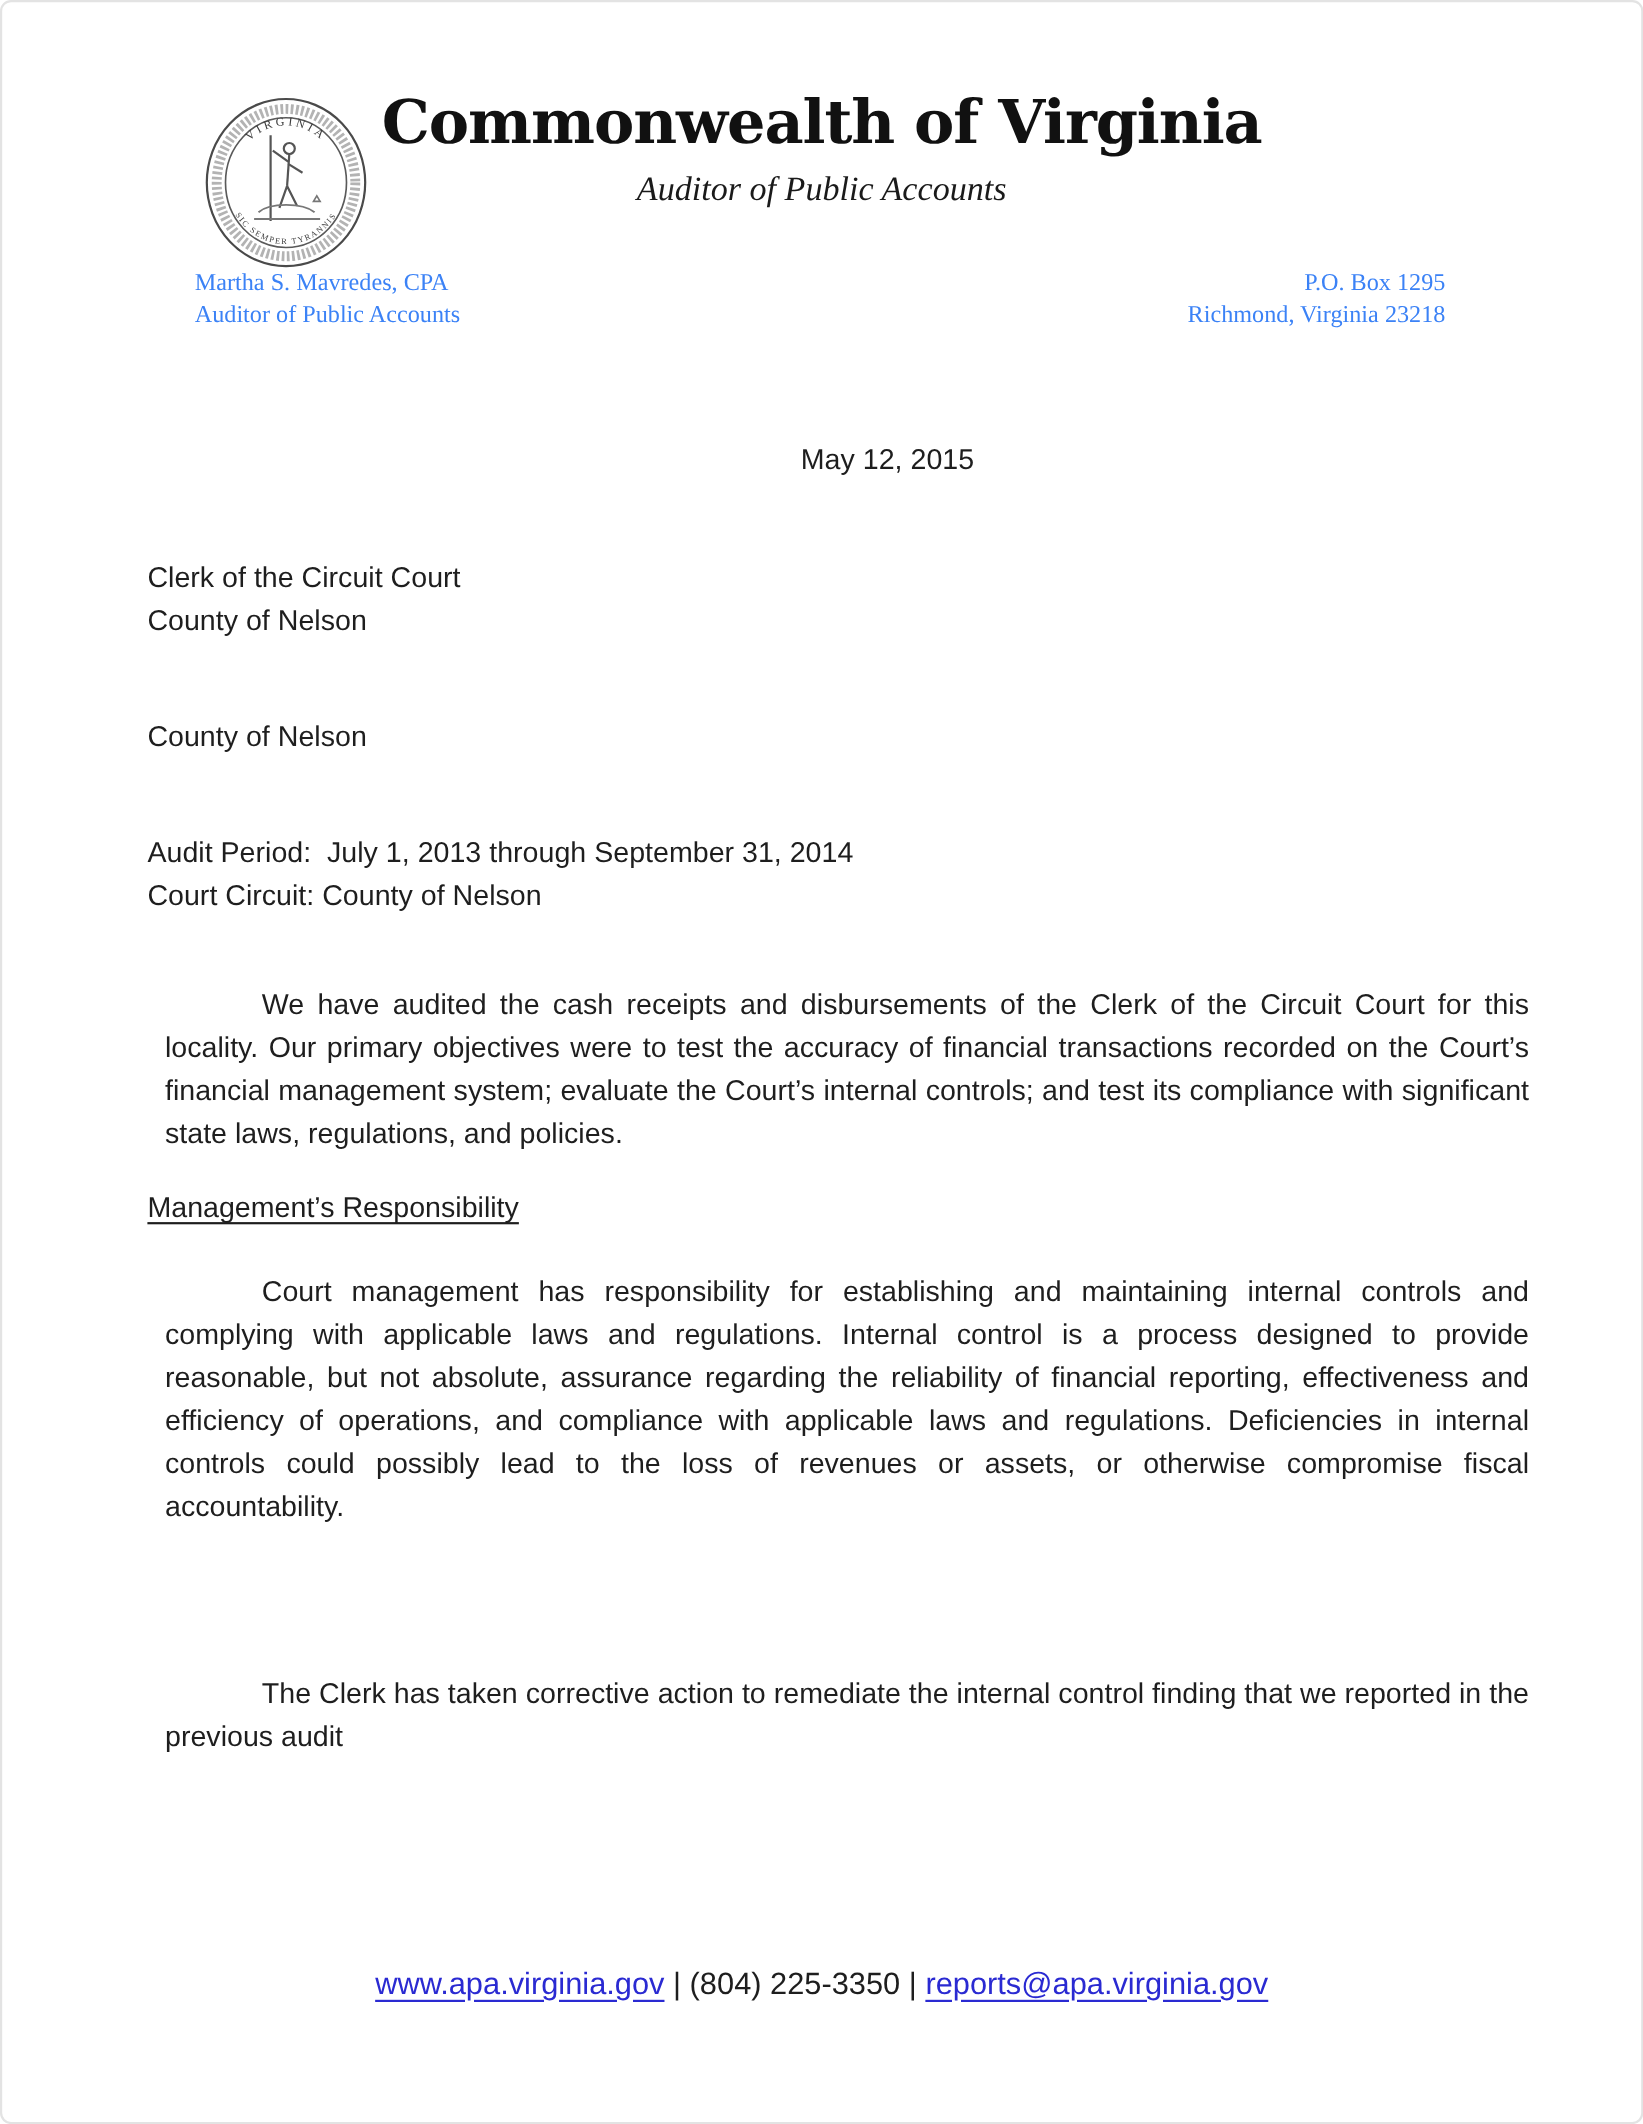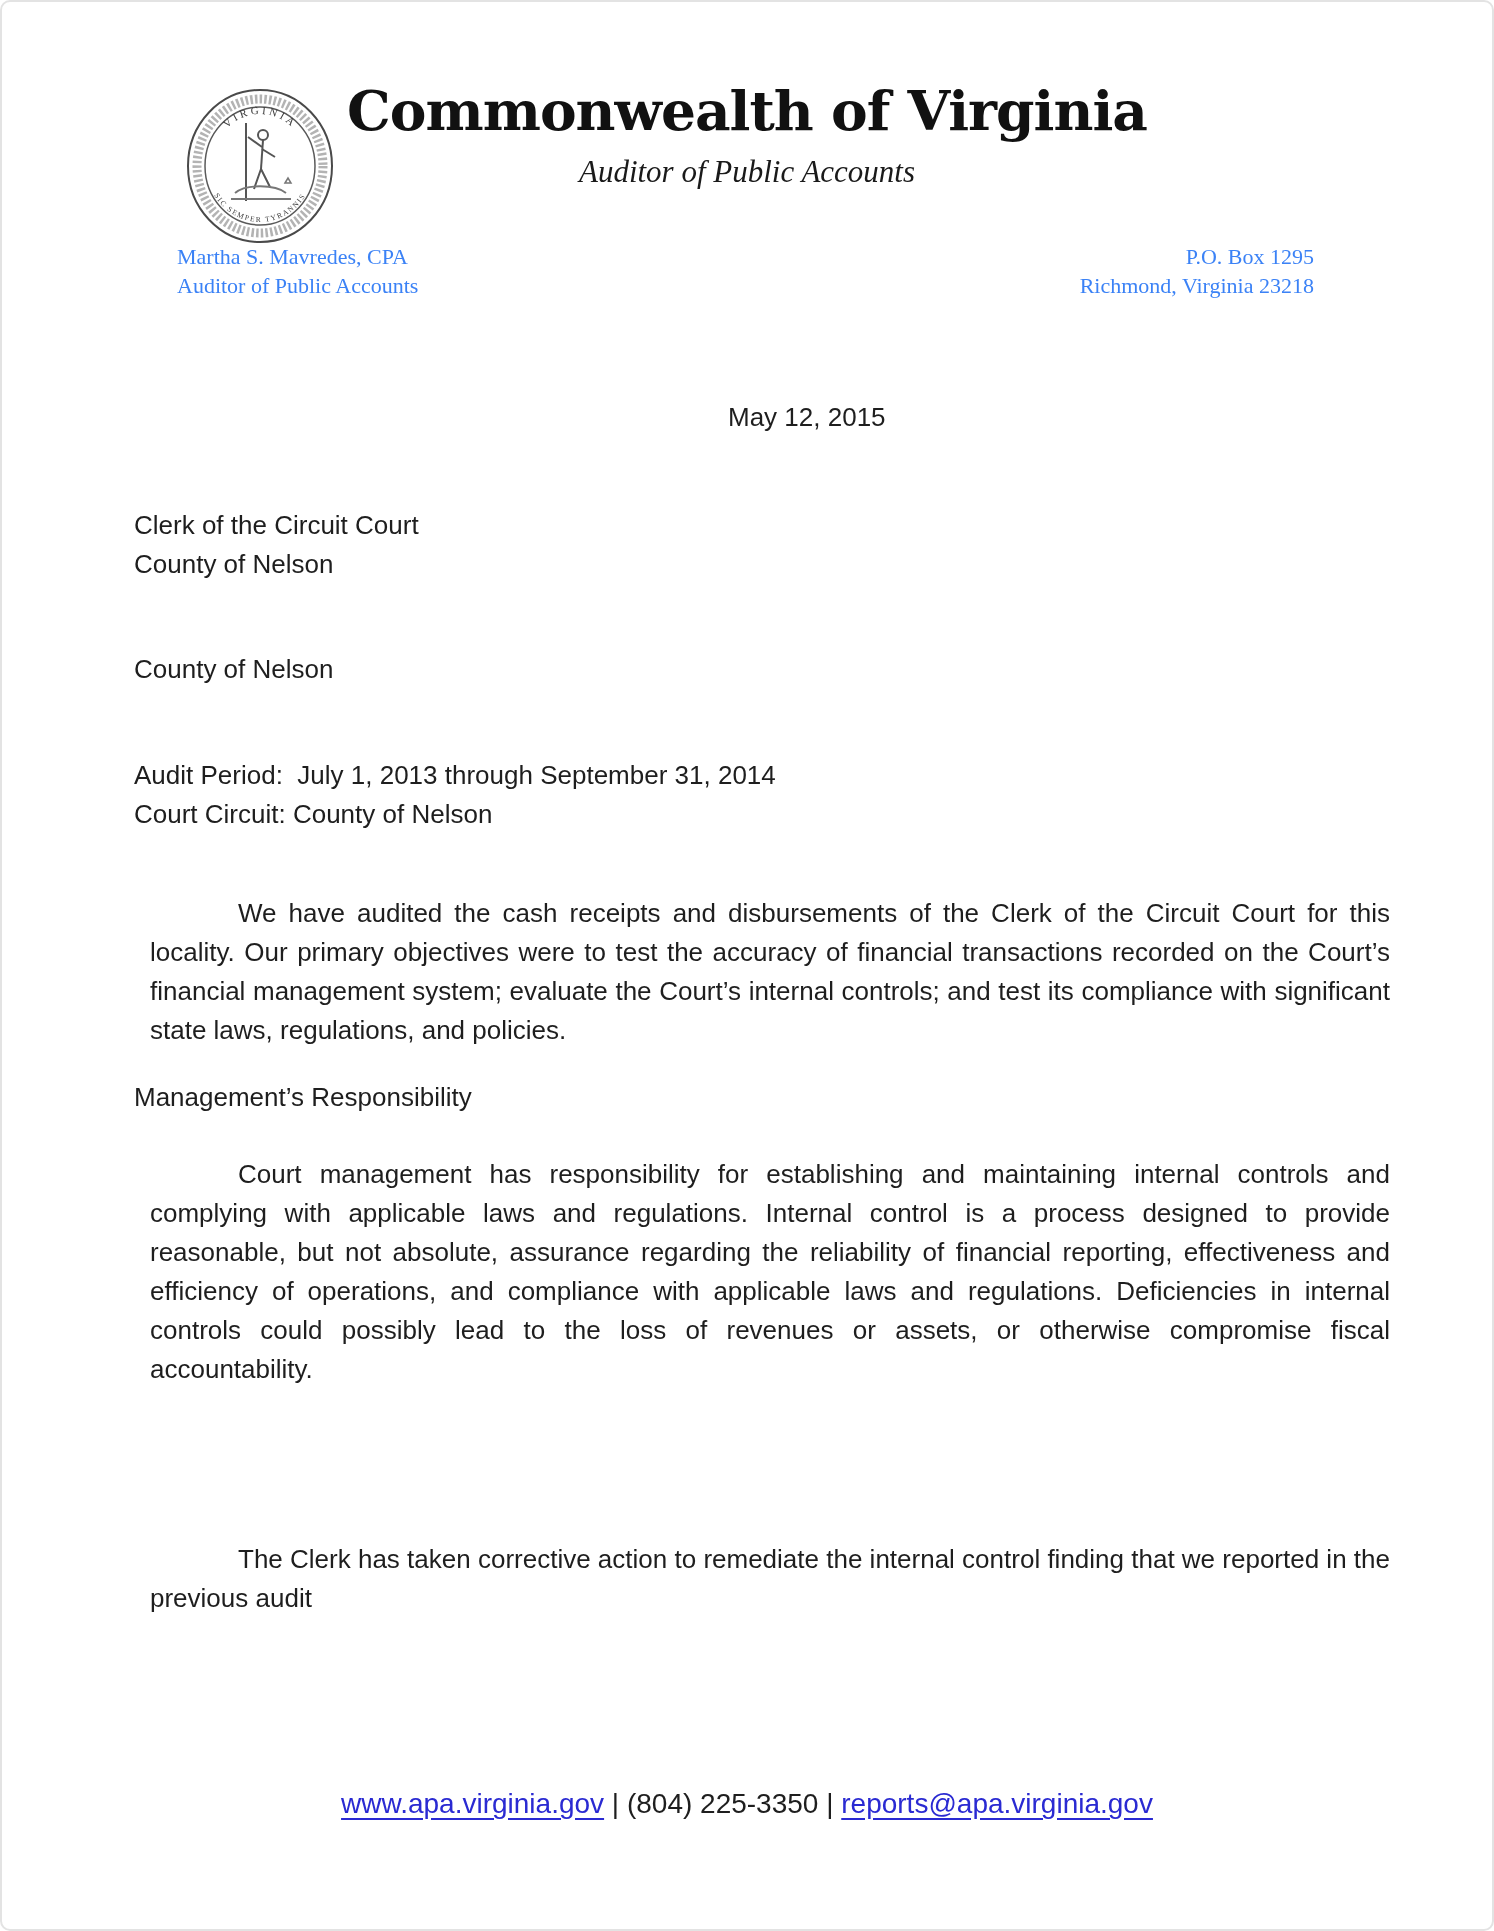--- a/index.html
+++ b/index.html
@@ -27,21 +27,21 @@
   
   .dateline { position:absolute; left:726px; top:396px; font-size:26px; line-height:39px; }
   .block { position:absolute; left:132px; width:1240px; font-size:26px; line-height:39px; }
   .block span { display:block; white-space:pre-wrap; }
   .para {
     position:absolute; left:148px; width:1240px; font-size:26px; line-height:39px;
     text-align:justify; text-indent:88px; margin:0;
   }
   .section-heading {
     position:absolute; left:132px; font-size:26px; line-height:39px;
-    text-underline-offset:5px;
+    text-decoration:underline; text-underline-offset:5px;
   }
   
   .footer {
     position:absolute; left:0; top:1782px; width:100%; text-align:center;
     font-size:28px; line-height:39px; color:#1e1e1e;
   }
   .footer a { color:#2a2ad2; text-decoration:underline; text-underline-offset:5px; cursor:pointer; }
   .seal-text { font-family:"Liberation Serif", serif; fill:#3d3d3d; }
 </style>
 </head>
@@ -104,19 +104,19 @@
     <span>Court Circuit: County of Nelson</span>
   </div>
 
   <p class="para" style="top:892px;">We have audited the cash receipts and disbursements of the Clerk of the Circuit Court for this locality.  Our primary objectives were to test the accuracy of financial transactions recorded on the Court’s financial management system; evaluate the Court’s internal controls; and test its compliance with significant state laws, regulations, and policies.</p>
 
   <div class="section-heading" style="top:1076px;">Management’s Responsibility</div>
 
   <p class="para" style="top:1153px;">Court management has responsibility for establishing and maintaining internal controls and complying with applicable laws and regulations.  Internal control is a process designed to provide reasonable, but not absolute, assurance regarding the reliability of financial reporting, effectiveness and efficiency of operations, and compliance with applicable laws and regulations.  Deficiencies in internal controls could possibly lead to the loss of revenues or assets, or otherwise compromise fiscal accountability.</p>
 
 
-  <p class="para" style="top:1518px;margin-top:20px;">The Clerk has taken corrective action to remediate the internal control finding that we reported in the previous audit</p>
+  <p class="para" style="top:1518px;">The Clerk has taken corrective action to remediate the internal control finding that we reported in the previous audit</p>
 
   <div class="footer">
     <a>www.apa.virginia.gov</a><span> | </span><span>(804) 225-3350</span><span> | </span><a>reports@apa.virginia.gov</a>
   </div>
 
 </div>
 
 </body></html>

